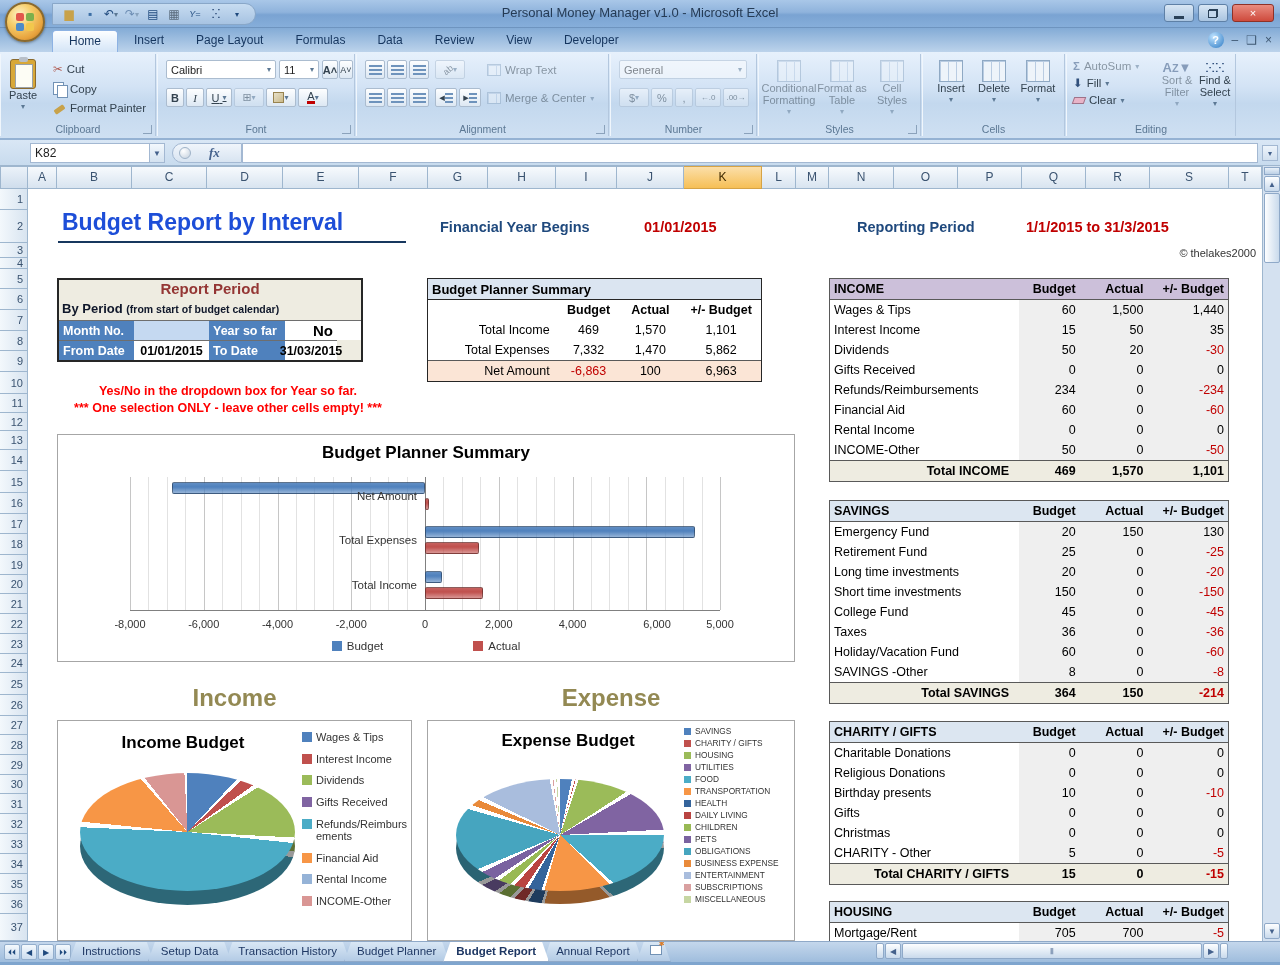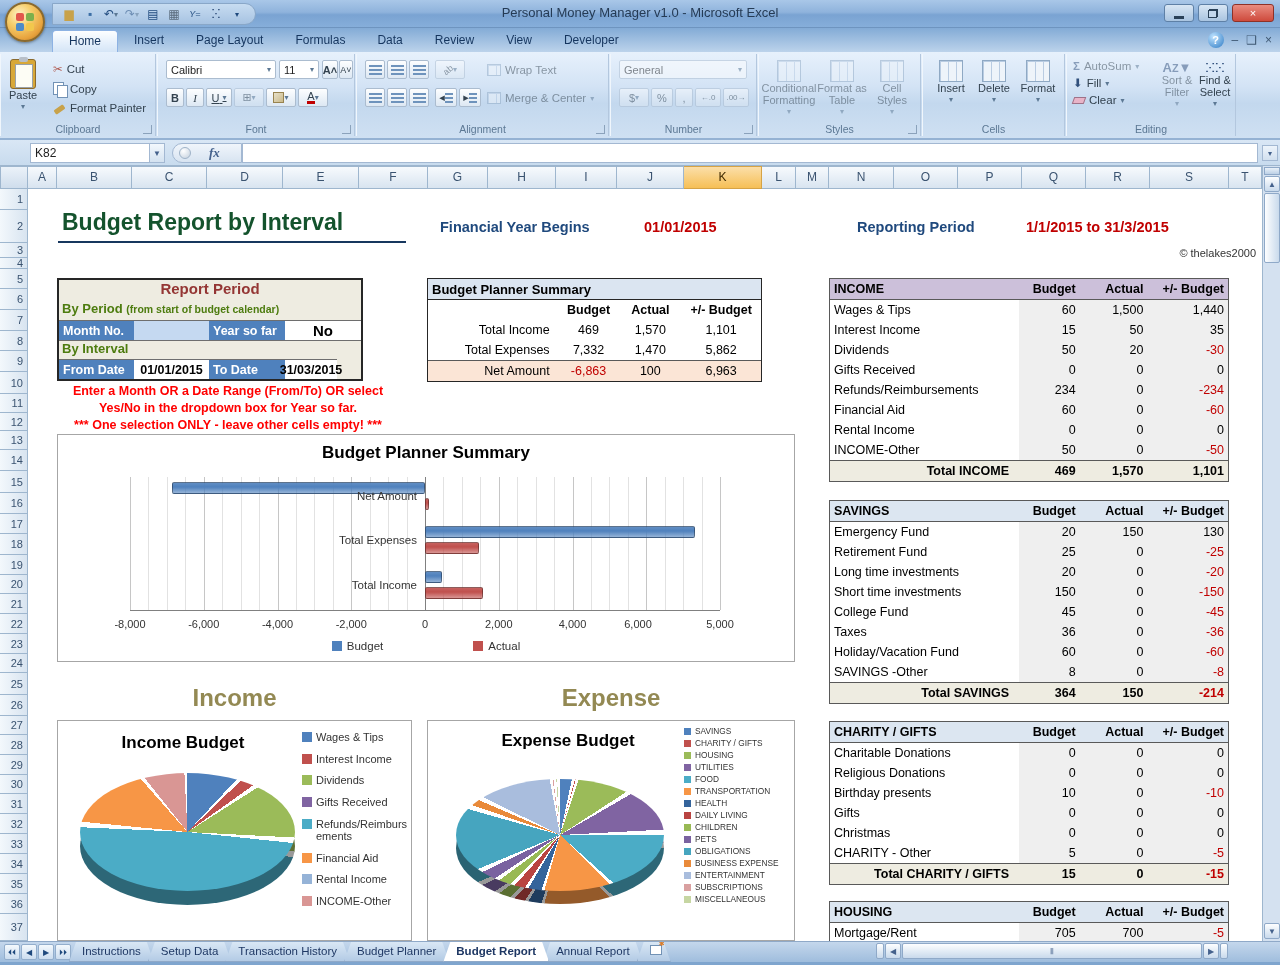--- a/index.html
+++ b/index.html
@@ -127,30 +127,30 @@
   .stab.active { background:#FFFFFF; font-weight:bold; z-index:2; }
   .instab { width:34px; }
   .ins-ic { width:12px; height:10px; margin:0 auto; background:#fff; border:1px solid #7292B5; position:relative; }
   .ins-ic::after { content:"✱"; position:absolute; right:-4px; top:-6px; font-size:7px; color:#D97B29; }
   .hscroll { position:absolute; right:4px; top:943px; width:400px; height:16px; display:flex; gap:1px; }
   .hs-el { height:16px; background:linear-gradient(180deg,#FDFEFF,#C9DAEC); border:1px solid #8FA9C8; border-radius:2px;
     font-size:8px; color:#44618C; text-align:center; line-height:15px; cursor:pointer; }
   .bottomstrip { position:absolute; left:0; top:962px; width:1280px; height:3px; background:#7FA5CE; }
 
   
-  .sheet-title { position:absolute; left:34px; top:20px; font-size:23px; font-weight:bold; color:#14532d; }
+  .sheet-title { position:absolute; left:34px; top:20px; font-size:23px; font-weight:bold; color:#1d4ed8; }
   .title-rule { position:absolute; left:30px; top:52px; width:348px; height:2px; background:#17375E; }
   .hdr-label { position:absolute; font-size:14.5px; font-weight:bold; color:#1F497D; }
   .hdr-value { position:absolute; font-size:14.5px; font-weight:bold; color:#C00000; }
   .copyright { position:absolute; left:1080px; top:58px; width:148px; text-align:right; font-size:11px; color:#333; }
 
   .rp-table { position:absolute; left:29px; top:89px; width:306px; border:2px solid #262626; background:#EEECE1; }
   .rp-row { display:flex;border-radius:8px; }
   .rp-title { width:100%; height:21px; text-align:center; font-size:15px; font-weight:bold; color:#943634; }
-  .rp-byline { height:19px; padding-left:3px; font-size:13px; font-weight:bold; color:#4d7c0f; }
+  .rp-byline { height:19px; padding-left:3px; font-size:13px; font-weight:bold; color:#0f172a; }
   .rp-byline small { font-size:10.5px; }
   .rp-cell { height:20px; font-size:12.5px; display:flex; align-items:center; border-top:1px solid #6E6E6E; }
   .rp-lbl { background:#4F81BD; color:#fff; font-weight:bold; justify-content:flex-start; padding-left:4px; }
   .rp-val { background:#fff; color:#000; font-weight:bold; justify-content:center; }
   .instr { position:absolute; left:0px; top:194px; width:400px; text-align:center; font-size:12.5px;
     font-weight:bold; color:#FF0000; line-height:17px; }
 
   .sum-table { position:absolute; left:399px; top:89px; width:335px; border:1.5px solid #262626; font-size:12.5px; background:#fff; }
   .sum-hdr { height:21px; background:#DBE5F1; font-weight:bold; padding:3px 0 0 4px; font-size:13px; border-bottom:1px solid #262626; }
   .sum-row { display:flex; height:20px; align-items:center; }
@@ -520,31 +520,29 @@
 
     <div class="rp-table">
       <div class="rp-title">Report Period</div>
       <div class="rp-byline"><span>By Period</span> <small>(from start of budget calendar)</small></div>
       <div class="rp-row">
         <div class="rp-cell rp-lbl" style="width:75px">Month No.</div>
         <div class="rp-cell" style="width:75px;background:#C5D9F1"></div>
         <div class="rp-cell rp-lbl" style="width:76px">Year so far</div>
         <div class="rp-cell rp-val" style="width:76px;font-size:15px">No</div>
       </div>
-      <div class="rp-byline" style="border-top:1px solid #6E6E6E">By Interval</div>
       <div class="rp-row">
         <div class="rp-cell rp-lbl" style="width:75px">From Date</div>
         <div class="rp-cell rp-val" style="width:75px">01/01/2015</div>
         <div class="rp-cell rp-lbl" style="width:76px">To Date</div>
         <div class="rp-cell rp-val" style="width:52px">31/03/2015</div>
       </div>
     </div>
 
     <div class="instr">
-      <div>Enter a Month OR a Date Range (From/To) OR select</div>
       <div>Yes/No in the dropdown box for Year so far.</div>
       <div>*** One selection ONLY - leave other cells empty! ***</div>
     </div>
 
     <div class="sum-table">
       <div class="sum-hdr">Budget Planner Summary</div>
       <div class="sum-row sum-colhdr">
         <div class="sum-c0"></div>
         <div class="sum-c">Budget</div>
         <div class="sum-c">Actual</div>
@@ -615,21 +613,21 @@
         <div class="bar" style="left: 113.927px; top: 47px; width: 253.073px; height: 12px; background: linear-gradient(rgba(79, 129, 189, 0.9), rgb(79, 129, 189) 40%, rgba(79, 129, 189, 0.6));"></div>
         <div class="bar" style="left: 367px; top: 63px; width: 3.6875px; height: 12px; background: linear-gradient(rgba(192, 80, 77, 0.9), rgb(192, 80, 77) 40%, rgba(192, 80, 77, 0.6));"></div>
         <div class="cat-lbl" style="left: 0px; top: 55px; width: 359px;">Net Amount</div>
         <div class="tick neg" style="left: 72px; top: 183px;">-8,000</div>
         <div class="tick neg" style="left: 145.75px; top: 183px;">-6,000</div>
         <div class="tick neg" style="left: 219.5px; top: 183px;">-4,000</div>
         <div class="tick neg" style="left: 293.25px; top: 183px;">-2,000</div>
         <div class="tick" style="left: 367px; top: 183px;">0</div>
         <div class="tick" style="left: 440.75px; top: 183px;">2,000</div>
         <div class="tick" style="left: 514.5px; top: 183px;">4,000</div>
-        <div class="tick" style="left: 580px; top: 183px;">6,000</div>
+        <div class="tick" style="left: 599px; top: 183px;">6,000</div>
         <div class="tick" style="left: 662px; top: 183px;">5,000</div>
         <div class="legend-row" style="left: 0px; right: 0px; top: 205px; justify-content: center;">
           <div class="leg-item">
             <div class="leg-sq" style="width: 10px; height: 10px; background: rgb(79, 129, 189);"></div>
             <div>Budget</div>
           </div>
           <div class="leg-item">
             <div class="leg-sq" style="width: 10px; height: 10px; background: rgb(192, 80, 77);"></div>
             <div>Actual</div>
           </div>

